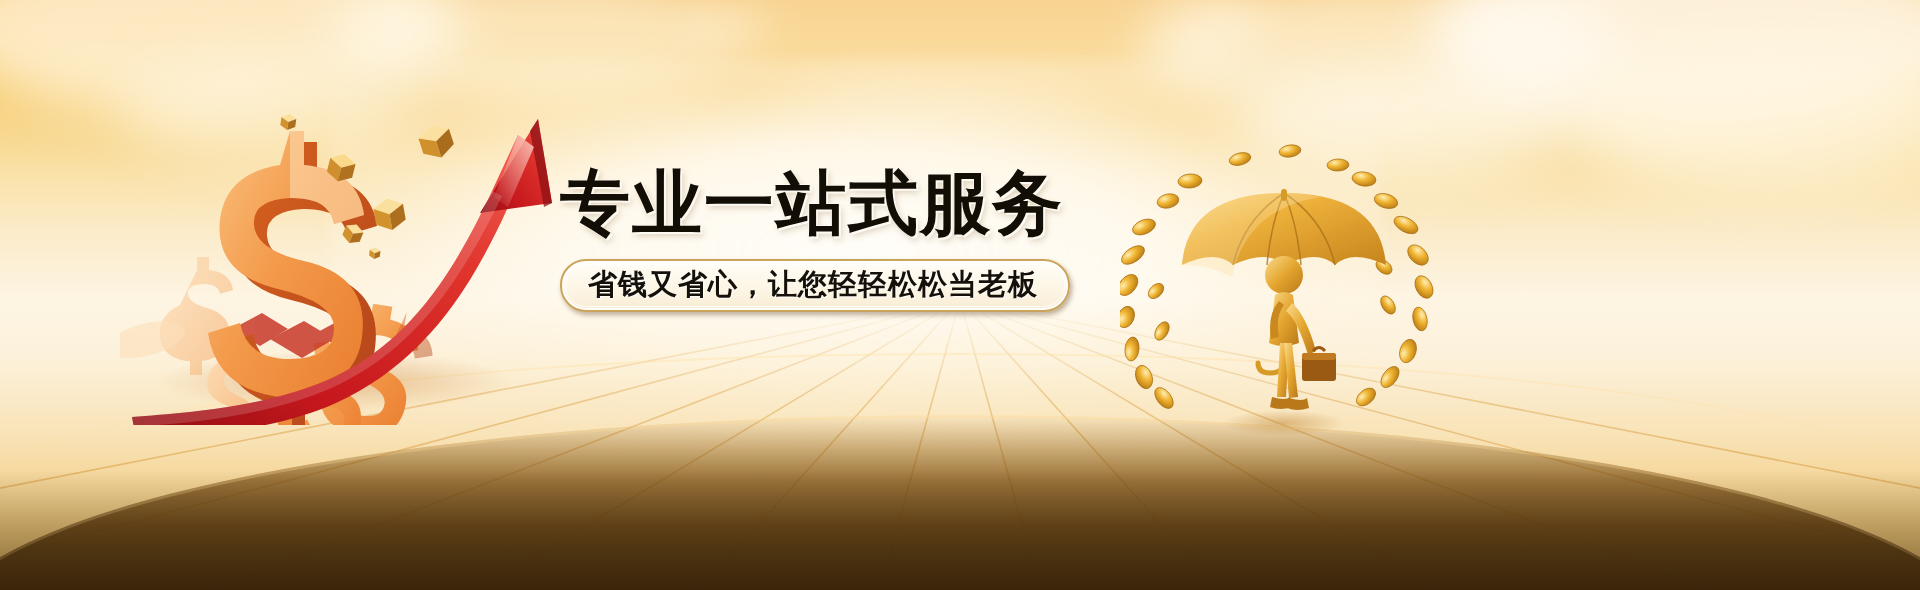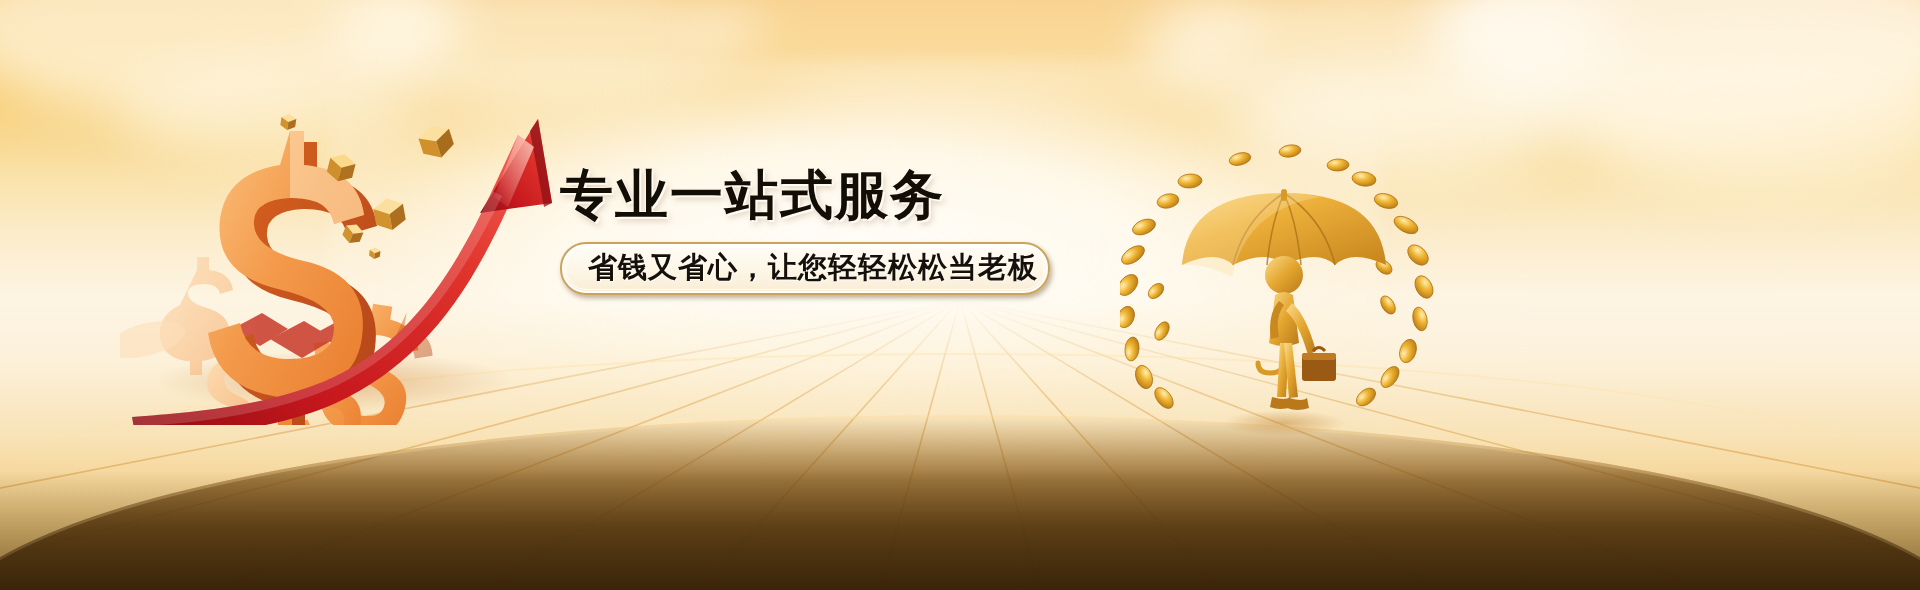--- a/index.html
+++ b/index.html
@@ -79,30 +79,30 @@
     position:absolute;left:0;right:0;bottom:0;height:120px;
     background:linear-gradient(180deg,rgba(40,25,6,0) 0%,rgba(40,25,6,.55) 100%);
   }
   
   .art-left{position:absolute;left:120px;top:95px;width:460px;height:330px;}
   
   .art-right{position:absolute;left:1120px;top:105px;width:330px;height:340px;}
   
   .textblock{position:absolute;left:560px;top:168px;width:520px;}
   .headline{
-    font-size:53px;line-height:1;font-weight:bold;color:#120d05;
+    font-size:70px;line-height:1;font-weight:bold;color:#120d05;
     letter-spacing:2px;white-space:nowrap;
     text-shadow:
       2px 2px 0 rgba(255,252,244,.95),
       -1px -1px 0 rgba(255,252,244,.6),
       3px 4px 6px rgba(120,80,30,.25);
   }
   .subwrap{
     margin-top:21px;display:inline-block;position:relative;
-    padding:7px 10px 9px 26px;
+    padding:7px 30px 9px 26px;
     border-radius:26px;
     background:linear-gradient(180deg,#fffdf7 0%,#fdf6e6 55%,#f8ecd4 100%);
     border:2px solid #caa45a;
     box-shadow:
       0 0 0 2px rgba(255,255,255,.85) inset,
       2px 3px 5px rgba(90,58,16,.40),
       0 1px 0 rgba(255,255,255,.9);
   }
   .subwrap::after{
     content:"";position:absolute;left:3px;right:3px;top:3px;bottom:3px;

